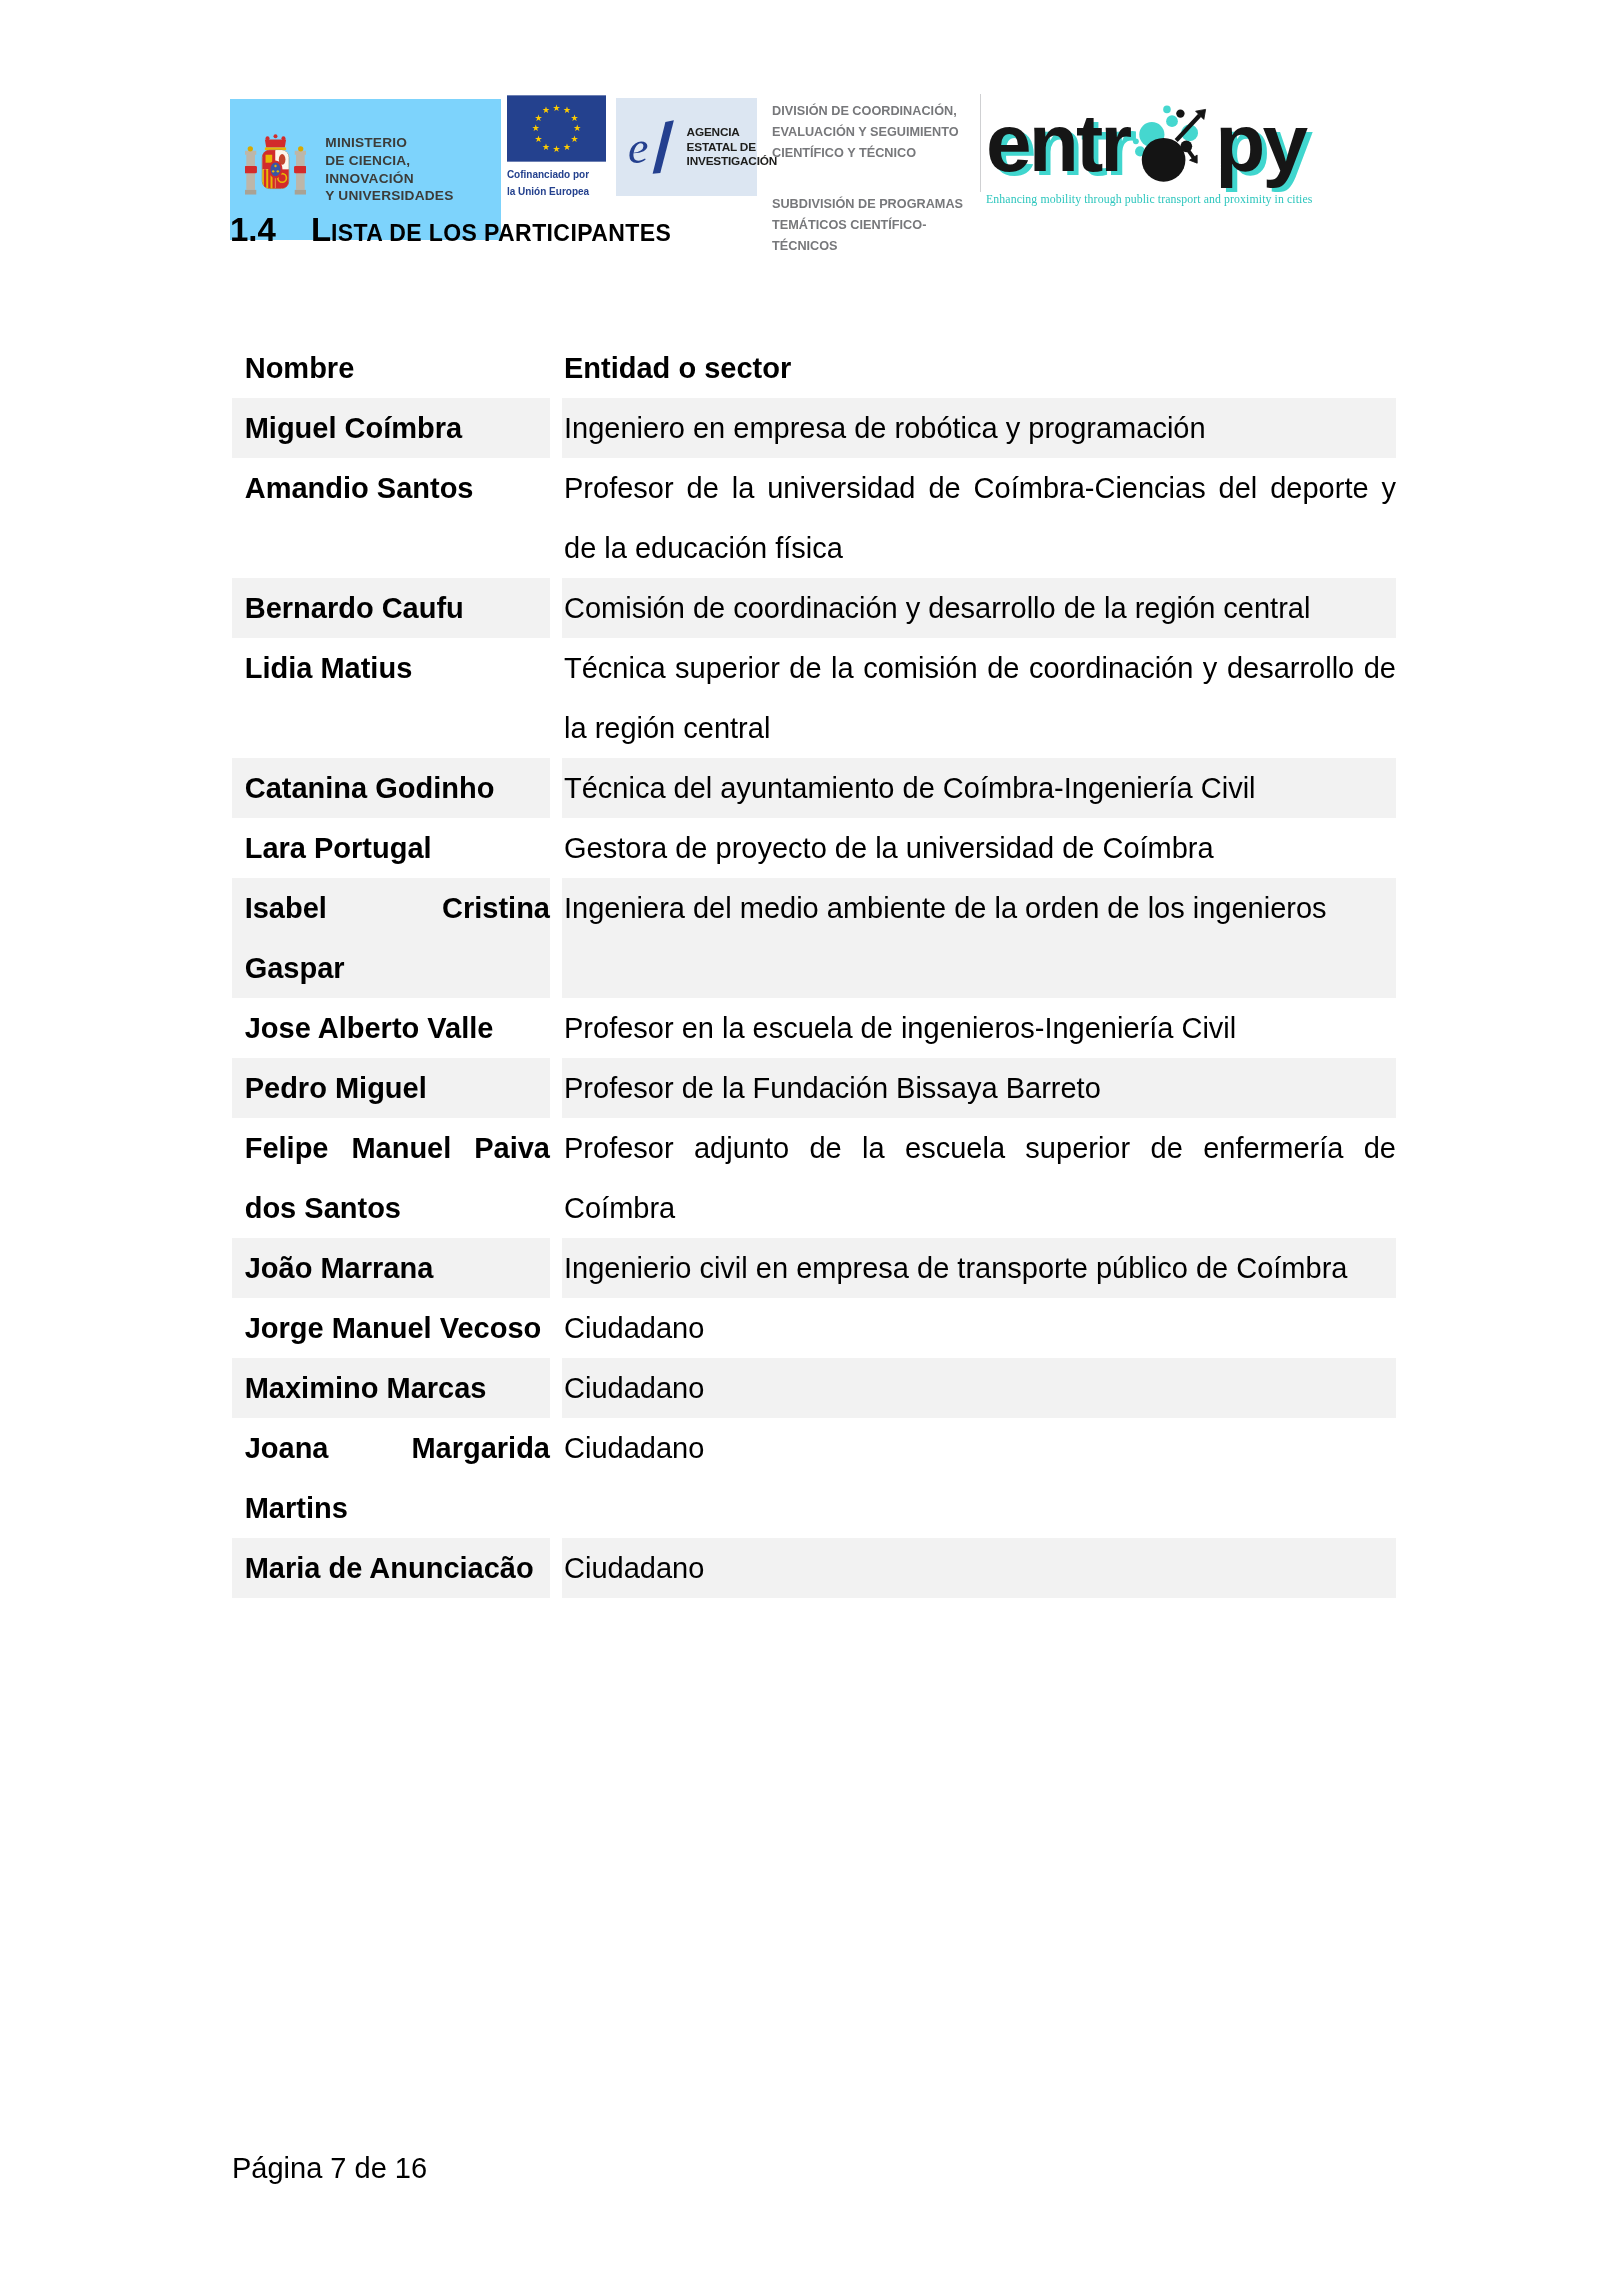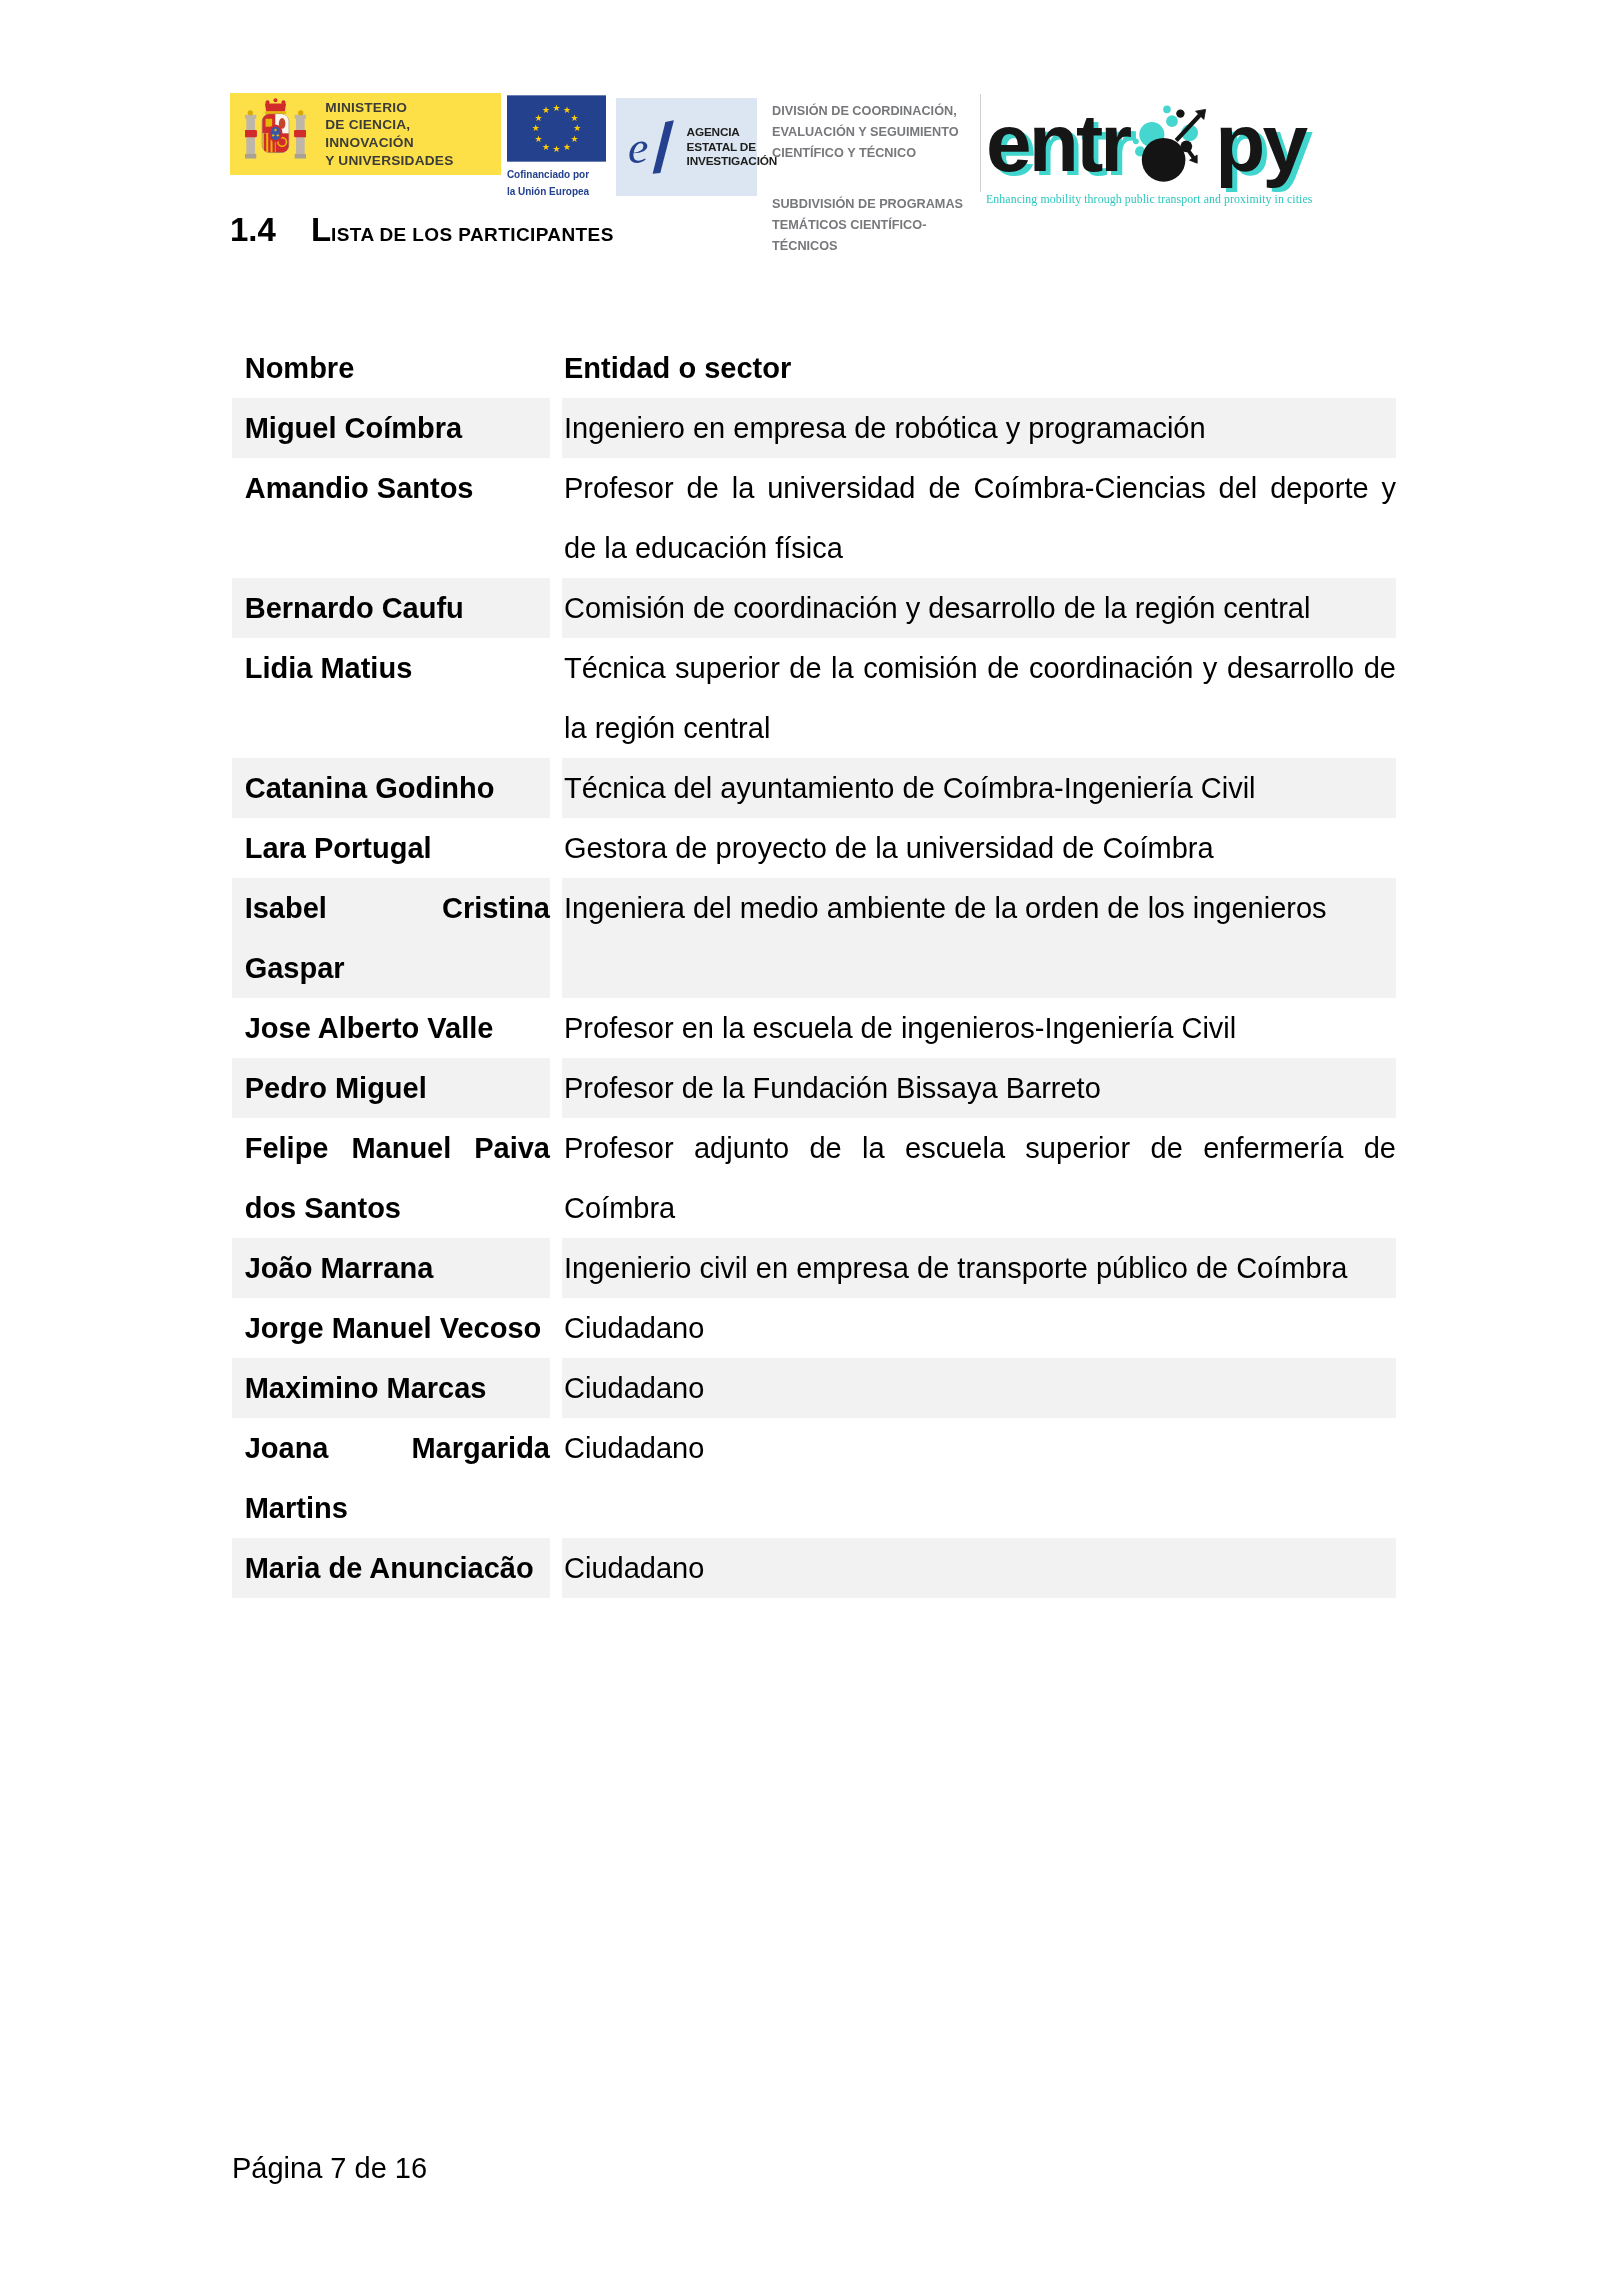--- a/index.html
+++ b/index.html
@@ -4,22 +4,22 @@
 <style>
   * { margin:0; padding:0; box-sizing:border-box; }
   html,body { background:#ffffff; }
   .page {
     position:relative; width:1621px; height:2293px; background:#fff;
     font-family:"Liberation Sans", sans-serif; color:#000; overflow:hidden;
   }
 
   
   .logo-ministry {
-    position:absolute; left:230px; top:93px; width:271px; height:82px;
-    background:#fde047; display:flex; align-items:center;
+    position:absolute; left:230px; top:99px; width:271px; height:141px;
+    background:#7dd3fc; display:flex; align-items:center;
   }
   .coa { margin-left:14.7px; flex:0 0 auto; }
   .ministry-text {
     margin-left:19.6px; font-size:13.7px; font-weight:bold; line-height:17.6px;
     color:#3c3c39; white-space:pre-line; letter-spacing:0.2px;
   }
 
   .logo-eu { position:absolute; left:502px; top:93px; width:110px; height:109px; background:#fff; }
   .eu-flag { display:block; margin:2px 0 0 4.9px; }
   .eu-caption {
@@ -53,21 +53,21 @@
   .entropy-word .bubbles { display:inline-block; vertical-align:-13.7px; margin:0 1px; }
   .entropy-tagline {
     margin-top:6.9px; font-family:"Liberation Serif", serif; font-size:11.8px;
     color:#2cc6bd; white-space:nowrap; letter-spacing:0.1px;
   }
 
   
   .heading { position:absolute; left:230px; top:211px; font-weight:bold; color:#000; white-space:nowrap; }
   .h-num  { font-size:33px; margin-right:35px; }
   .h-lead { font-size:33px; }
-  .h-rest { font-size:19px; letter-spacing:0.4px;margin-top:48px; }
+  .h-rest { font-size:23px; letter-spacing:0.4px;margin-top:48px; }
 
   
   .ptable {
     position:absolute; left:232px; top:338px; width:1164px;
     border-collapse:collapse; table-layout:fixed;
   }
   .ptable th, .ptable td {
     font-size:29px; line-height:60px; vertical-align:top; padding:0;
   }
   .ptable th { font-weight:bold; text-align:left; }

